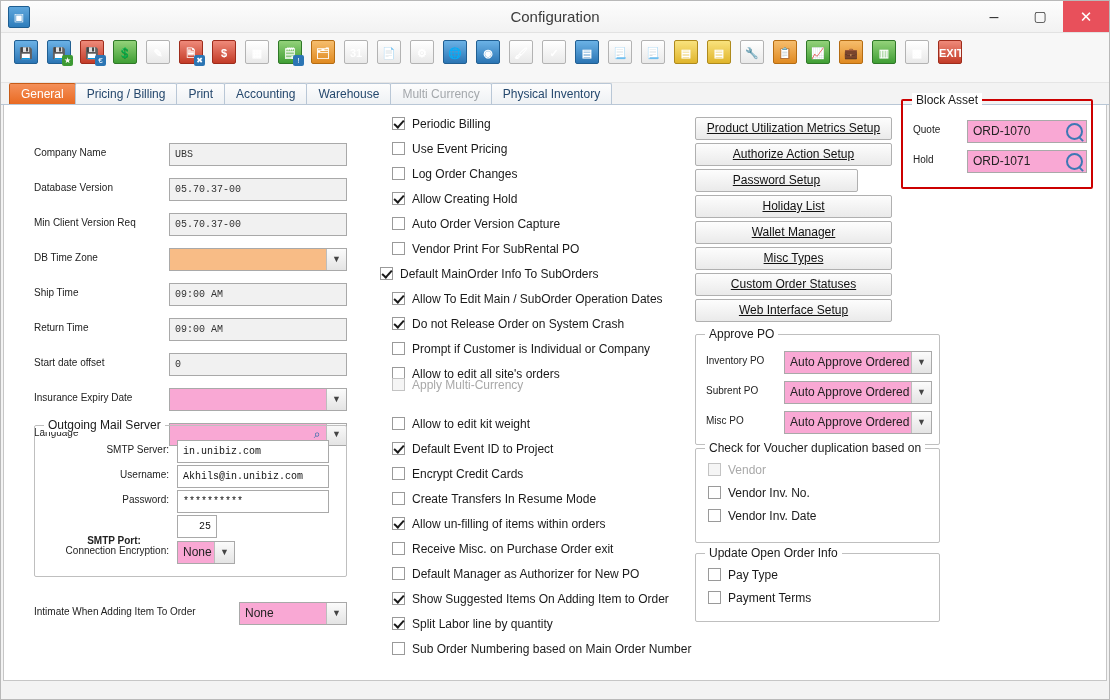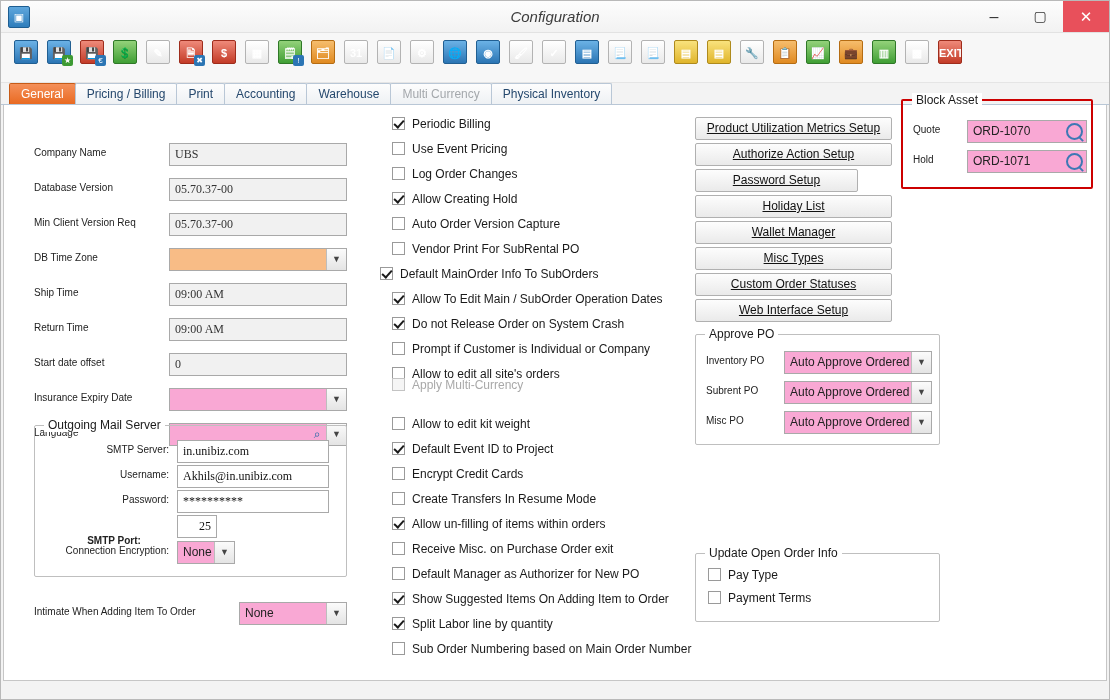--- a/index.html
+++ b/index.html
@@ -40,21 +40,20 @@
     font-size: 11px;
     line-height: 20px;
     text-align: center;
   }
   .titlebar .title {
     position: absolute;
     left: 0; right: 0; top: 7px;
     text-align: center;
     font-size: 15px;
     color: #3c3c3c;
-    font-style: italic;
   }
   .winbtns {
     position: absolute;
     right: 0; top: 0;
     display: flex;
     height: 31px;
   }
   .winbtn {
     width: 46px;
     height: 31px;
@@ -166,23 +165,23 @@
   }
 
   .lbl { font-size: 10px; color: #222; }
   .tf {
     box-sizing: border-box;
     border: 1px solid #a9a9a9;
     background: #fff;
     height: 23px;
     line-height: 21px;
     padding: 0 5px;
-    font-size: 12px;
+    font-size: 10px;
     color: #111;
-    font-family: Liberation Serif, serif;
+    font-family: Liberation Mono, monospace;
   }
   .tf.gray { background: #f1f1f1; color: #333; }
   .tf.num { text-align: right; }
 
   .combo {
     position: relative;
     box-sizing: border-box;
     border: 1px solid #a9a9a9;
     background: #f9a8d4;
     height: 23px;
@@ -438,20 +437,28 @@
             <span class="arrow">▼</span>
           </div>
           <div class="lbl" style="position: absolute; left: 10px; top: 80px;">Misc PO</div>
           <div class="combo" style="position: absolute; left: 88px; top: 76px; width: 148px;">
             <span class="val">Auto Approve Ordered</span>
             <span class="arrow">▼</span>
           </div>
         </div>
     </div>
 
+    <div class="group" style="left:691px; top:343px; width:245px; height:95px;">
+      <div class="gtitle">Check for Voucher duplication based on</div>
+      <div id="voucher-items">
+          <div class="chk dis" style="left: 12px; top: 14px;"><span class="box"></span><span>Vendor</span></div>
+          <div class="chk" style="left: 12px; top: 37px;"><span class="box"></span><span>Vendor Inv. No.</span></div>
+          <div class="chk" style="left: 12px; top: 60px;"><span class="box"></span><span>Vendor Inv. Date</span></div>
+        </div>
+    </div>
 
     <div class="group" style="left:691px; top:448px; width:245px; height:69px;">
       <div class="gtitle">Update Open Order Info</div>
       <div id="update-items">
           <div class="chk" style="left: 12px; top: 14px;"><span class="box"></span><span>Pay Type</span></div>
           <div class="chk" style="left: 12px; top: 37px;"><span class="box"></span><span>Payment Terms</span></div>
         </div>
     </div>
 
   </div>

